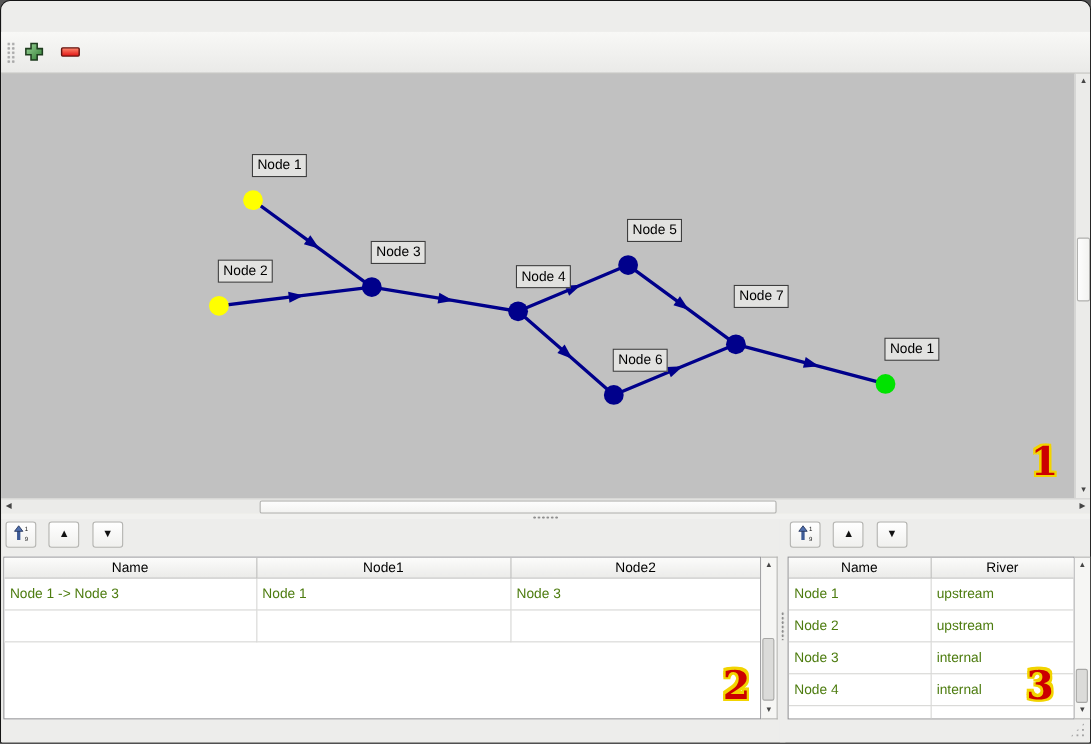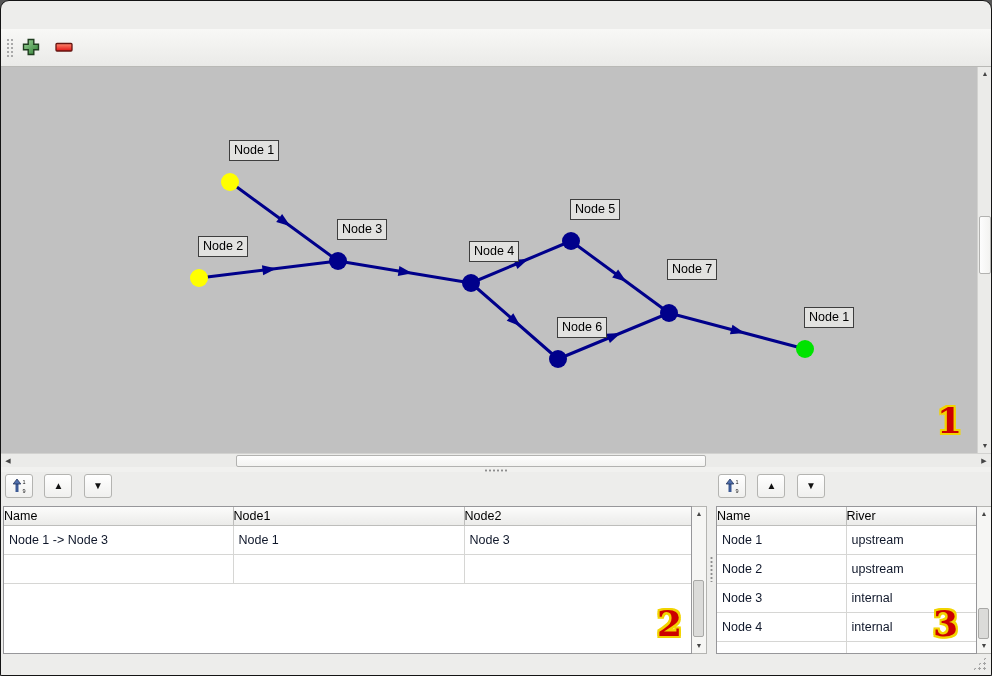--- a/index.html
+++ b/index.html
@@ -80,24 +80,24 @@
   .table-scroll { position:absolute; left:0; top:0; height:148px; overflow:hidden;
                   background:#fff; border:1px solid #97979a; }
   #links-scrollarea { width:689px; } #nodes-scrollarea { width:261px; }
   .table-vscroll { position:absolute; top:0; width:15px; height:148px; background:#f6f6f4;
                    border:1px solid #b4b4b1; border-left:none; }
   #links-vscroll { left:689px; } #nodes-vscroll { left:261px; }
   .table-vscroll .sb-thumb { left:1px; width:11px; background:#dbdbd9; border-color:#a8a8a6; }
   #links-vthumb { top:73px; height:57px; } #nodes-vthumb { top:101px; height:31px; }
 
   table { border-collapse:collapse; table-layout:fixed; background:#fff; font-size:12.5px; width:100%; }
-  th { height:18px; font-weight:normal; text-align:left; color:#000;
+  th { height:18px; font-weight:normal; text-align:center; color:#000;
        background:linear-gradient(#fcfcfb,#ebebe9); border:1px solid #bdbdbb; border-top:none; }
   th:first-child { border-left:none; } th:last-child { border-right:none; }
-  td { height:29px; border:1px solid #d6d6d4; border-top:none; padding-left:5px; color:#0f172a;
+  td { height:29px; border:1px solid #d6d6d4; border-top:none; padding-left:5px; color:#4d7c0f;
        overflow:hidden; white-space:nowrap;margin-left:32px; }
   td:first-child { border-left:none; } td:last-child { border-right:none; }
 
   
   .annotation { position:absolute; z-index:30; font-family:"DejaVu Serif",serif; font-weight:bold;
                 font-size:36px; line-height:1; color:#cc0000; pointer-events:none;
                 text-shadow:-2px 0 #f2d400, 2px 0 #f2d400, 0 -2px #f2d400, 0 2px #f2d400,
                             -2px -2px #f2d400, 2px -2px #f2d400, -2px 2px #f2d400, 2px 2px #f2d400; }
   #ann-1 { left:936px; top:401px; }
   #ann-2 { left:656px; top:604px; }

